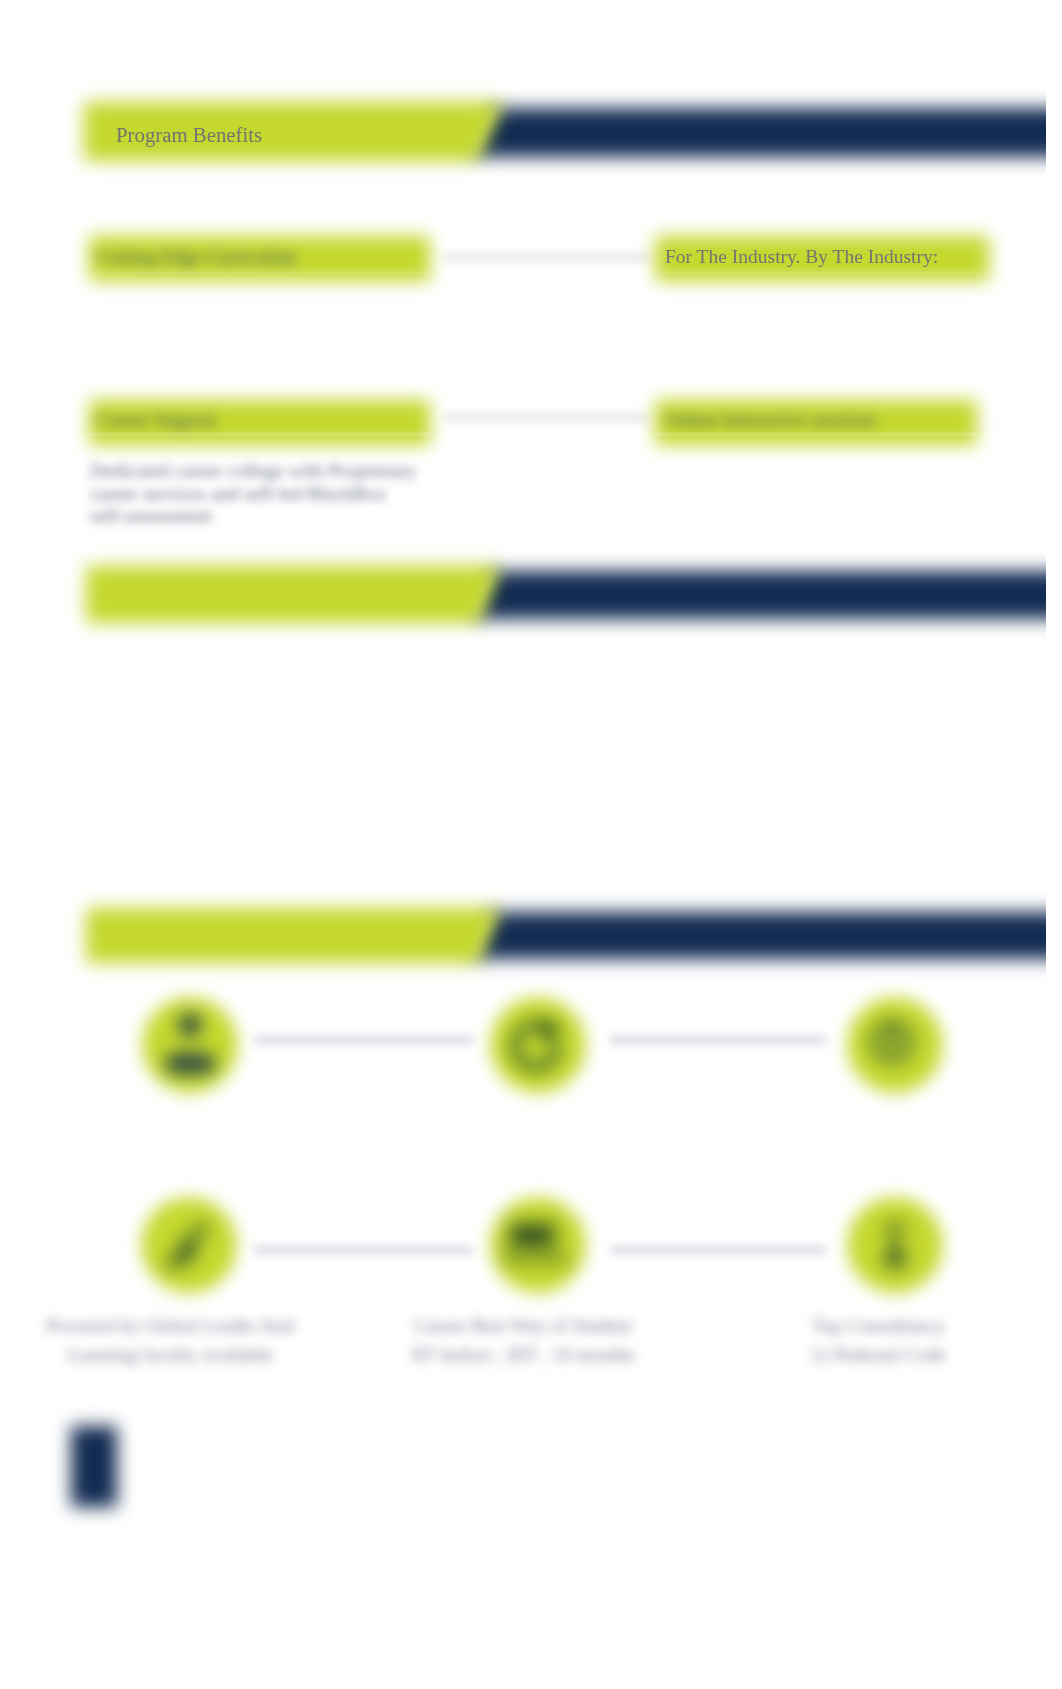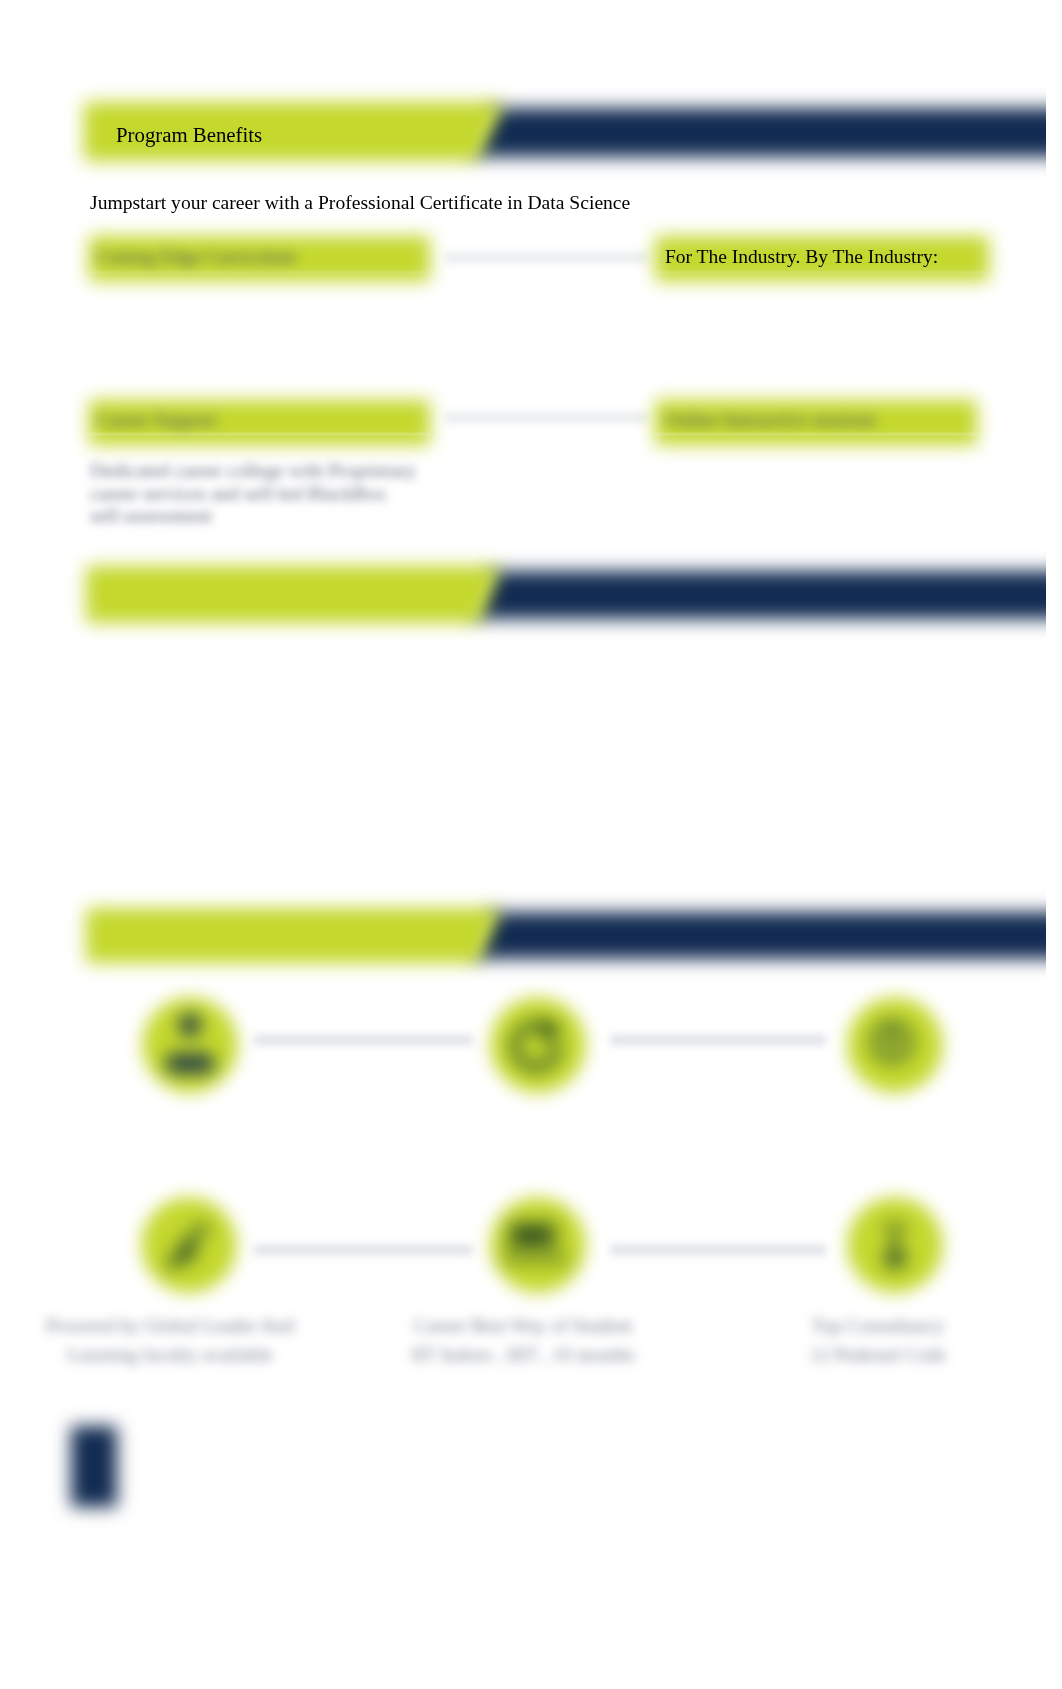--- a/index.html
+++ b/index.html
@@ -3,41 +3,40 @@
 <meta charset="utf-8">
 <style>
   html,body{margin:0;padding:0;background:#ffffff;}
   body{width:1062px;height:1689px;font-family:"Liberation Serif",serif;overflow:hidden;-webkit-font-smoothing:antialiased;}
   #page{position:relative;width:1062px;height:1689px;background:#fff;overflow:hidden;}
 
   
   .soft{position:absolute;filter:blur(9px);}
   .soft-line{position:absolute;filter:blur(4px);}
 
-  .txt{position:absolute;color:#000000;white-space:nowrap;filter:blur(0.45px);}
+  .txt{position:absolute;color:#737373;white-space:nowrap;filter:blur(0.45px);}
   .blurtxt{position:absolute;color:#44506a;filter:blur(6px);white-space:nowrap;}
   .blurtxt2{position:absolute;color:#5b6477;filter:blur(4.6px);white-space:nowrap;}
   .iconbadge{position:absolute;filter:blur(8.5px);line-height:0;}
   .hairline{position:absolute;height:1.6px;background:rgba(255,255,255,0.30);filter:blur(1.1px);}
   .caption{position:absolute;text-align:center;color:#6f7787;font-size:19.6px;line-height:29px;filter:blur(5.2px);}
 </style>
 </head>
 <body>
 
 <div id="page">
 
   <div class="soft" style="left:440px;top:108px;width:630px;height:49px;">
       <div style="width:100%;height:100%;background:#122b52;clip-path:polygon(8.4% 0, 100% 0, 100% 100%, 5.0% 100%);"></div>
     </div>
   <div class="soft" style="left:84px;top:102px;width:440px;height:59px;">
       <div style="width:100%;height:100%;background:#c4d82d;clip-path:polygon(0 0, 95.4% 0, 89.4% 100%, 0 100%);"></div>
     </div>
   <div class="txt" style="left:116px;top:122px;font-size:20.8px;line-height:25px;">Program Benefits</div>
 
-  <div class="txt" style="left:90px;top:191px;font-size:19.6px;line-height:24px;">Jumpstart your career with a Professional Certificate in Data Science</div>
 
   <div class="soft-line" style="left:445px;top:253px;width:203px;height:9px;background:#e7e9ec;"></div>
   <div class="soft" style="left:89px;top:236px;width:341px;height:45px;background:#c4d82d;"></div>
   <div class="blurtxt" style="left:97px;top:245px;font-size:19.6px;line-height:24px;">Cutting Edge Curriculum</div>
 
   <div class="soft" style="left:655px;top:236px;width:334px;height:45px;background:#c4d82d;"></div>
   <div class="txt" style="left:665px;top:245px;font-size:19.5px;line-height:24px;">For The Industry. By The Industry:</div>
 
   <div class="soft-line" style="left:445px;top:413px;width:203px;height:9px;background:#e7e9ec;"></div>
   <div class="soft" style="left:89px;top:400px;width:341px;height:45px;background:#c4d82d;"></div>

